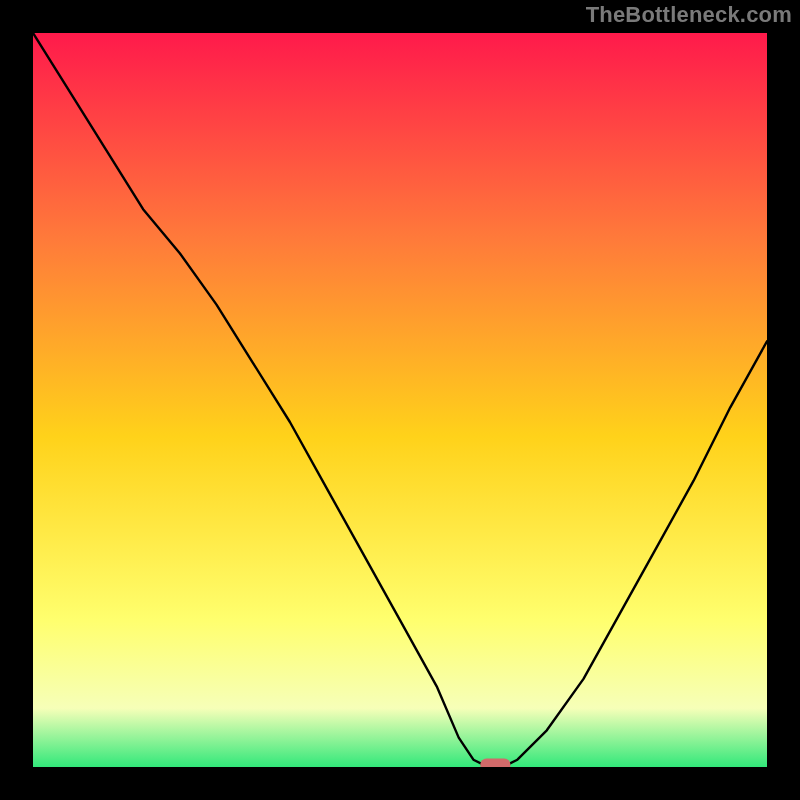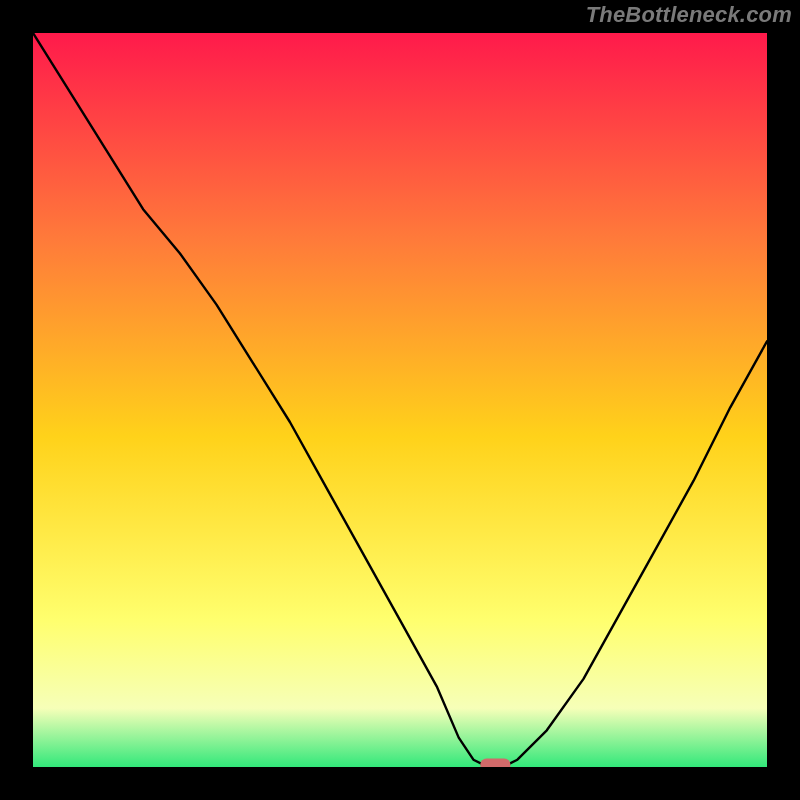--- a/index.html
+++ b/index.html
@@ -19,21 +19,20 @@
   }
   .watermark {
     position: absolute;
     top: 2px;
     right: 8px;
     color: #7a7a7a;
     font-size: 22px;
     font-weight: 600;
     letter-spacing: 0.2px;
     z-index: 10;
-    font-style: italic;
   }
   .plot-wrap {
     position: absolute;
     left: 33px;
     top: 33px;
     width: 734px;
     height: 734px;
     background: #000;
   }
   svg.plot {

